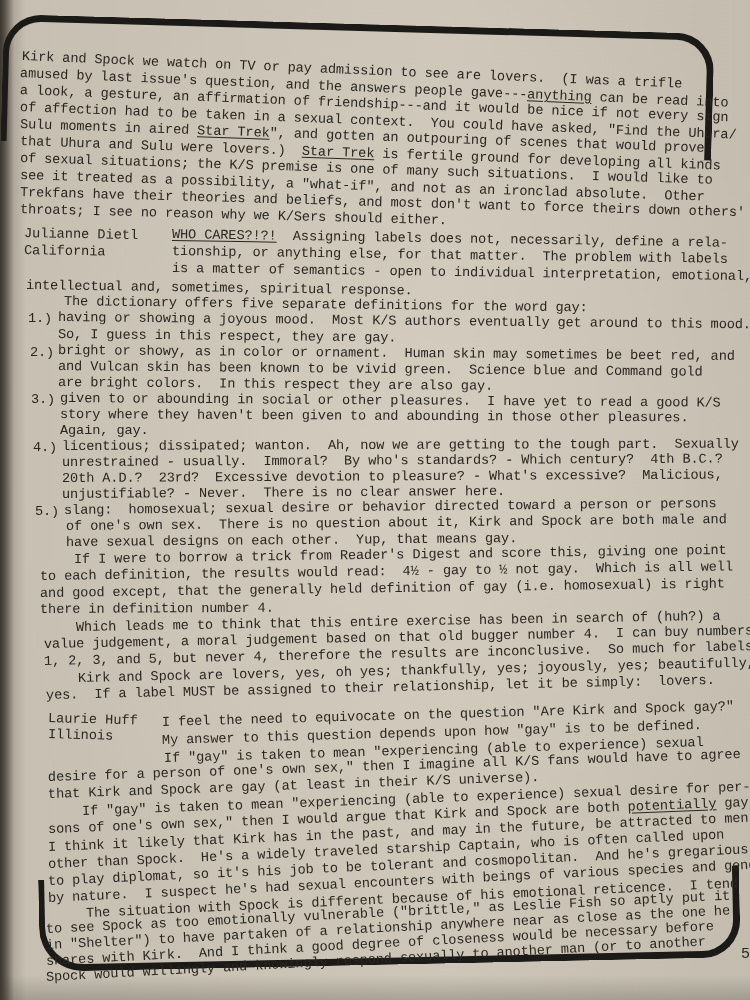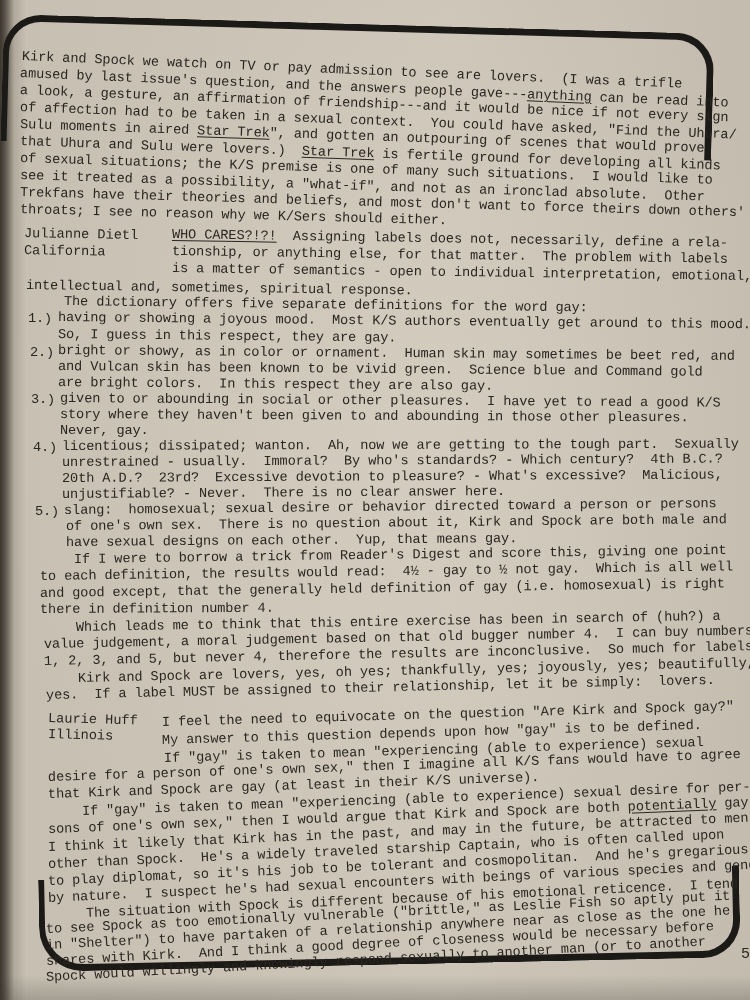--- a/index.html
+++ b/index.html
@@ -79,21 +79,21 @@
       <div class="line" style="left:58px;top:327px;transform:rotate(0.6deg);transform-origin:left;">So, I guess in this respect, they are gay.</div>
 
       <div class="line" style="left:30px;top:345px;">2.)</div>
       <div class="line" style="left:58px;top:343px;transform:rotate(0.5deg);transform-origin:left;">bright or showy, as in color or ornament.  Human skin may sometimes be beet red, and</div>
       <div class="line" style="left:58px;top:359px;transform:rotate(0.5deg);transform-origin:left;">and Vulcan skin has been known to be vivid green.  Science blue and Command gold</div>
       <div class="line" style="left:58px;top:375px;transform:rotate(0.5deg);transform-origin:left;">are bright colors.  In this respect they are also gay.</div>
 
       <div class="line" style="left:31px;top:392px;">3.)</div>
       <div class="line" style="left:60px;top:391px;transform:rotate(0.4deg);transform-origin:left;">given to or abounding in social or other pleasures.  I have yet to read a good K/S</div>
       <div class="line" style="left:60px;top:407px;transform:rotate(0.3deg);transform-origin:left;">story where they haven't been given to and abounding in those other pleasures.</div>
-      <div class="line" style="left:60px;top:423px;">Never, gay.</div>
+      <div class="line" style="left:60px;top:423px;">Again, gay.</div>
 
       <div class="line" style="left:33px;top:440px;">4.)</div>
       <div class="line" style="left:62px;top:439px;transform:rotate(-0.2deg);transform-origin:left;">licentious; dissipated; wanton.  Ah, now we are getting to the tough part.  Sexually</div>
       <div class="line" style="left:62px;top:455px;transform:rotate(-0.3deg);transform-origin:left;">unrestrained - usually.  Immoral?  By who's standards? - Which century?  4th B.C.?</div>
       <div class="line" style="left:62px;top:471px;transform:rotate(-0.3deg);transform-origin:left;">20th A.D.?  23rd?  Excessive devotion to pleasure? - What's excessive?  Malicious,</div>
       <div class="line" style="left:62px;top:487px;transform:rotate(-0.4deg);transform-origin:left;">unjustifiable? - Never.  There is no clear answer here.</div>
 
       <div class="line" style="left:35px;top:504px;">5.)</div>
       <div class="line" style="left:64px;top:503px;transform:rotate(-0.6deg);transform-origin:left;">slang:  homosexual; sexual desire or behavior directed toward a person or persons</div>
       <div class="line" style="left:66px;top:519px;transform:rotate(-0.6deg);transform-origin:left;">of one's own sex.  There is no question about it, Kirk and Spock are both male and</div>

